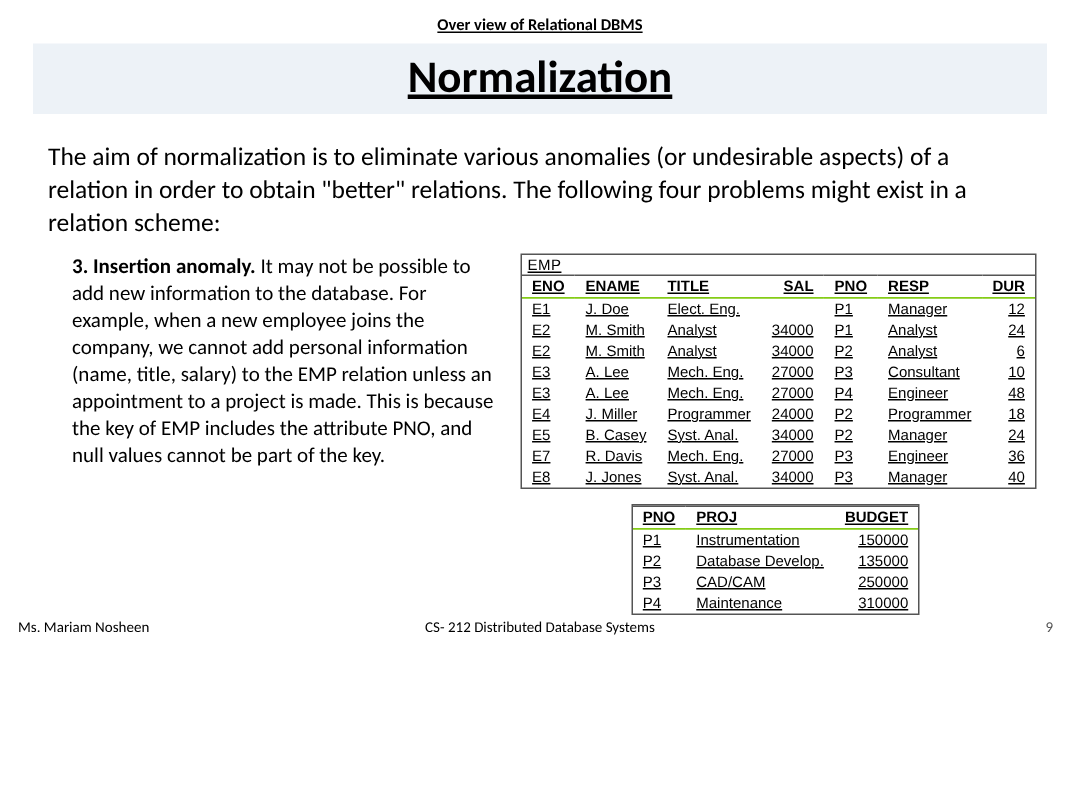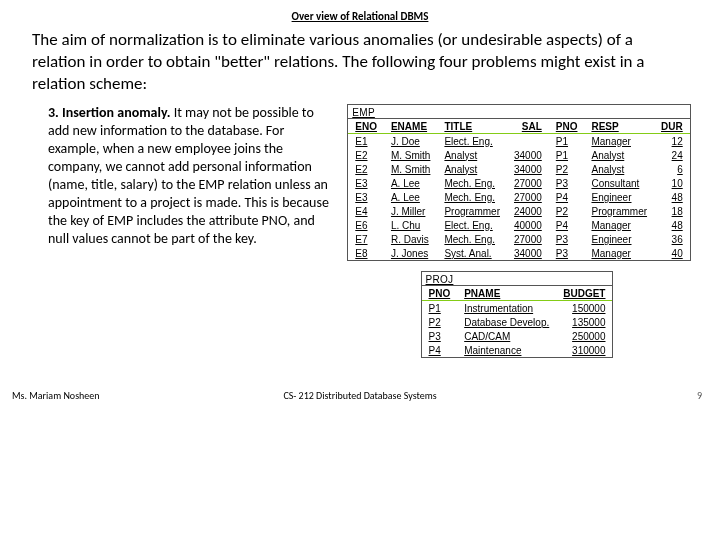--- a/index.html
+++ b/index.html
@@ -13,31 +13,34 @@
   .anomaly { width: 284px; font-size: 14px; line-height: 1.28; margin-left: 20px; }
   .anomaly .lead { font-weight: 700; }
   .right { flex: 1; display: flex; flex-direction: column; gap: 10px; align-items: center; text-decoration: underline; }
   .tablewrap { border: 1px solid #555; background: #fff; }
   .tbl-title { font-size: 10px; padding: 2px 4px 0 4px; font-family: Arial, sans-serif; letter-spacing: 0.3px; }
   table { border-collapse: collapse; font-size: 10px; font-family: Arial, sans-serif; }
   th, td { padding: 1.5px 7px; text-align: left; white-space: nowrap; }
   thead tr { border-top: 1px solid #555; border-bottom: 1px solid #84cc16; }
   .num { text-align: right; }
   .proj-wrap { margin-right: 4px; }
-  .footer { position: absolute; bottom: 22px; left: 0; width: 720px; display: flex; justify-content: space-between; align-items: baseline; padding: 0 18px 0 12px; font-size: 10px; }
+  .footer { position: absolute; bottom: 0; left: 0; width: 720px; display: flex; justify-content: space-between; align-items: baseline; padding: 0 18px 0 12px; font-size: 10px; }
   .footer .mid { position: absolute; left: 50%; transform: translateX(-50%); }
   .footer .right-no { position: absolute; right: 18px; font-size: 10px; color: #555; }
 </style>
 </head>
 <body>
 
 <div class="page">
 
   <div class="overview">Over view of Relational DBMS</div>
 
+  <div class="title-band">
+    <span class="title">Normalization</span>
+  </div>
 
   <p class="intro">The aim of normalization is to eliminate various anomalies (or undesirable aspects) of a relation in order to obtain "better" relations. The following four problems might exist in a relation scheme:</p>
 
   <div class="content">
     <p class="anomaly">
       <span class="lead">3. Insertion anomaly.</span><span> It may not be possible to add new information to the database. For example, when a new employee joins the company, we cannot add personal information (name, title, salary) to the EMP relation unless an appointment to a project is made. This is because the key of EMP includes the attribute PNO, and null values cannot be part of the key.</span>
     </p>
 
     <div class="right">
 
@@ -104,27 +107,27 @@
               <tr>
                 <td>E4</td>
                 <td>J. Miller</td>
                 <td>Programmer</td>
                 <td class="num">24000</td>
                 <td>P2</td>
                 <td>Programmer</td>
                 <td class="num">18</td>
               </tr>
               <tr>
-                <td>E6</td>
-                <td>L. Chu</td>
-                <td>Elect. Eng.</td>
-                <td class="num">40000</td>
-                <td>P4</td>
+                <td>E5</td>
+                <td>B. Casey</td>
+                <td>Syst. Anal.</td>
+                <td class="num">34000</td>
+                <td>P2</td>
                 <td>Manager</td>
-                <td class="num">48</td>
+                <td class="num">24</td>
               </tr>
               <tr>
                 <td>E7</td>
                 <td>R. Davis</td>
                 <td>Mech. Eng.</td>
                 <td class="num">27000</td>
                 <td>P3</td>
                 <td>Engineer</td>
                 <td class="num">36</td>
               </tr>
@@ -135,26 +138,25 @@
                 <td class="num">34000</td>
                 <td>P3</td>
                 <td>Manager</td>
                 <td class="num">40</td>
               </tr>
             </tbody>
         </table>
       </div>
 
       <div class="tablewrap proj-wrap">
-        <div class="tbl-title">PROJ</div>
         <table>
           <thead>
               <tr>
             <th>PNO</th>
-            <th>PNAME</th>
+            <th>PROJ</th>
             <th class="num">BUDGET</th>
           </tr>
             </thead>
           <tbody id="proj-body">
               <tr>
                 <td>P1</td>
                 <td>Instrumentation</td>
                 <td class="num">150000</td>
               </tr>
               <tr>

